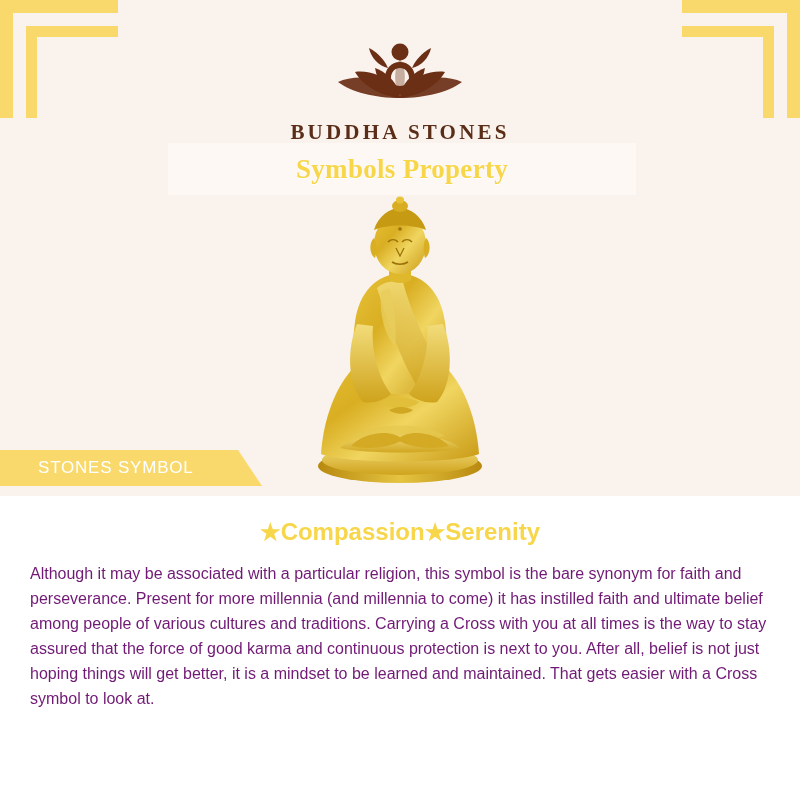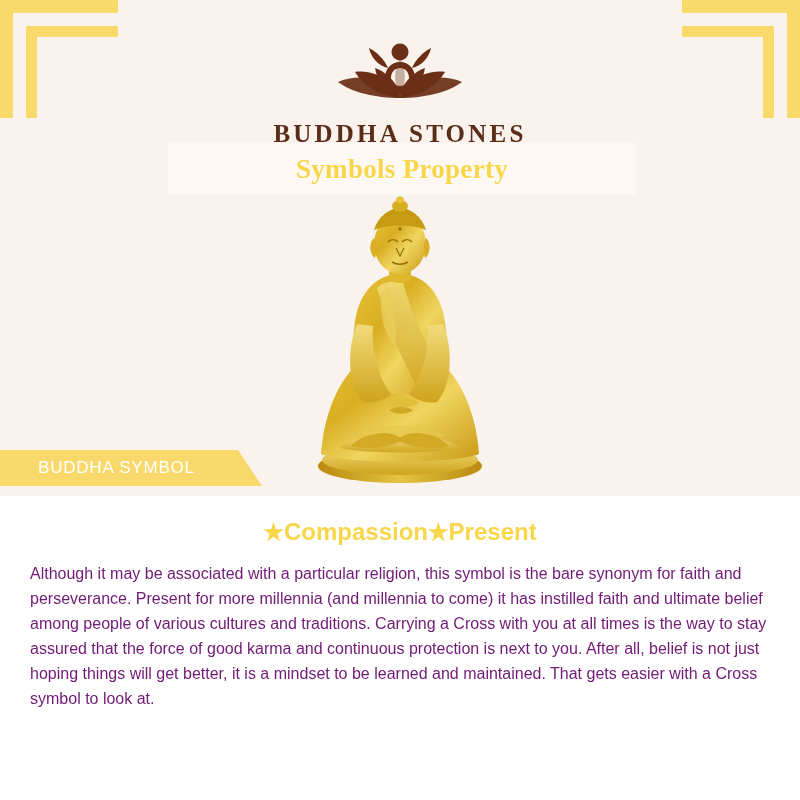--- a/index.html
+++ b/index.html
@@ -51,21 +51,21 @@
     position: absolute;
     left: 0; right: 0; top: 24px;
     display: flex;
     flex-direction: column;
     align-items: center;
   }
   .brand-logo { width: 190px; height: 92px; display: block; }
   .brand-name {
     margin-top: 4px;
     font-family: "Liberation Serif", serif;
-    font-size: 25px;
+    font-size: 21px;
     letter-spacing: 3.2px;
     color: #5a2d18;
     font-weight: 700;
   }
 
   
   .title-banner {
     position: absolute;
     left: 168px; top: 143px;
     width: 468px; height: 52px;
@@ -254,23 +254,23 @@
         <path d="M103 46 C106 43 110 43 113 46" stroke="#9a7209" stroke-width="1.6" fill="none"></path>
         <path d="M117 46 C120 43 124 43 127 46" stroke="#9a7209" stroke-width="1.6" fill="none"></path>
         <path d="M111 52 L115 60 L119 52" stroke="#9a7209" stroke-width="1.3" fill="none"></path>
         <path d="M107 66 C111 69 119 69 123 66" stroke="#9a7209" stroke-width="1.6" fill="none"></path>
         <circle cx="115" cy="33" r="1.8" fill="#9a7209"></circle>
       </svg>
     </span>
   </div>
 
   <div class="ribbon">
-    <span class="ribbon-label">BUDDHA SYMBOL</span>
+    <span class="ribbon-label">STONES SYMBOL</span>
   </div>
 
   <div class="panel">
     <div class="subtitle">
-      <span class="star">★</span><span>Compassion</span><span class="star">★</span><span>Present</span>
+      <span class="star">★</span><span>Compassion</span><span class="star">★</span><span>Serenity</span>
     </div>
     <div class="body-text">Although it may be associated with a particular religion, this symbol is the bare synonym for faith and perseverance. Present for more millennia (and millennia to come) it has instilled faith and ultimate belief among people of various cultures and traditions. Carrying a Cross with you at all times is the way to stay assured that the force of good karma and continuous protection is next to you. After all, belief is not just hoping things will get better, it is a mindset to be learned and maintained. That gets easier with a Cross symbol to look at.</div>
   </div>
 
 </div>
 
 </body></html>

